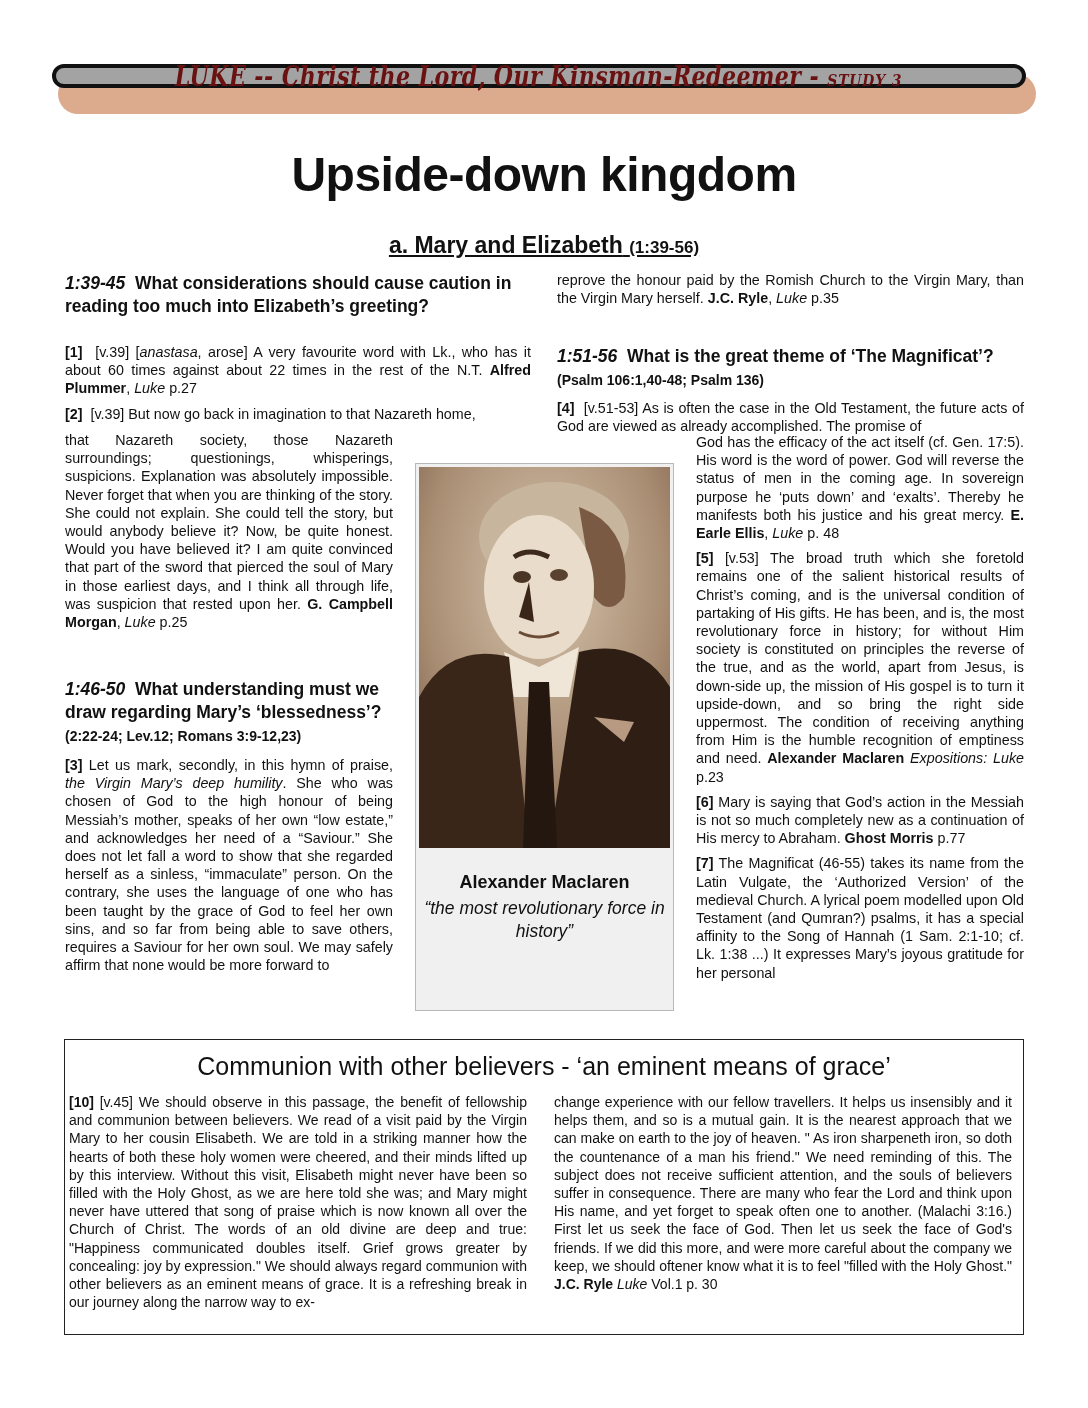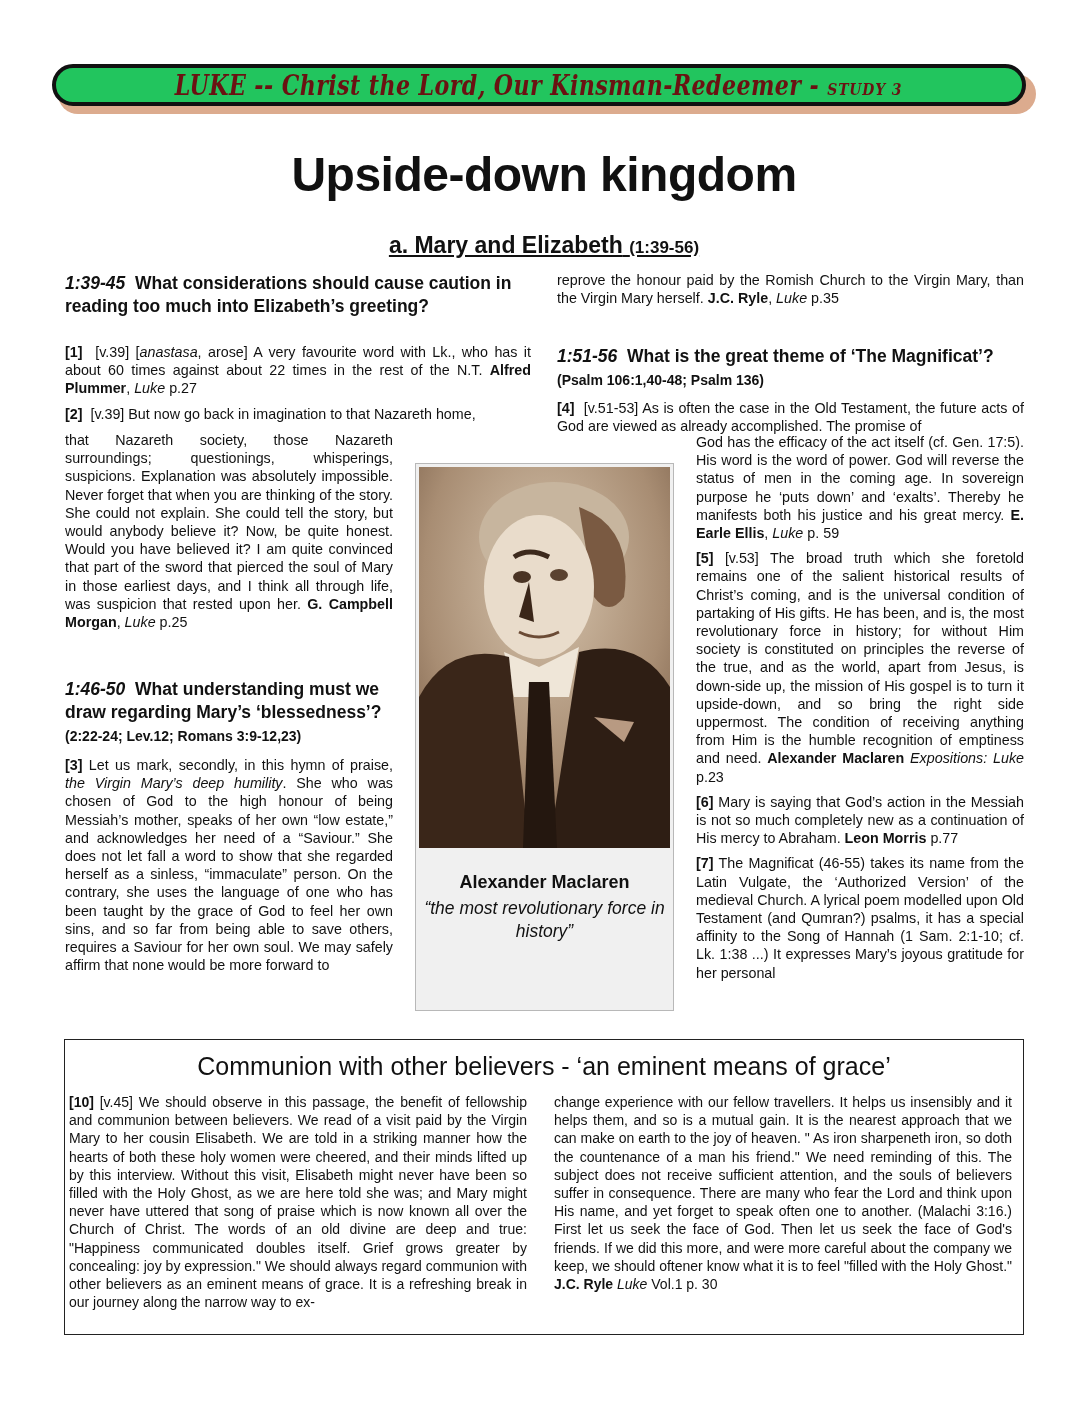--- a/index.html
+++ b/index.html
@@ -1,21 +1,21 @@
 <!DOCTYPE html>
 <html><head>
   <meta charset="utf-8">
   <style>
     * { box-sizing: border-box; margin: 0; padding: 0; }
     html, body { width: 1088px; height: 1408px; background: #ffffff; }
     body { position: relative; font-family: "Liberation Sans", sans-serif; color: #111; overflow: hidden; }
 
     
     .banner-shadow { position: absolute; left: 58px; top: 74px; width: 978px; height: 40px; background: #dcab8e; border-radius: 24px; }
-    .banner { position: absolute; left: 52px; top: 64px; width: 974px; height: 42px; background: #22c55e; border: 4px solid #111; border-radius: 24px; display: flex; align-items: center; justify-content: center; }
+    .banner { position: absolute; left: 52px; top: 64px; width: 974px; height: 24px; background: #a3a3a3; border: 4px solid #111; border-radius: 24px; display: flex; align-items: center; justify-content: center; }
     .banner-text { font-family: "DejaVu Serif", serif; font-weight: bold; font-style: italic; color: #6a1212; font-size: 27px; letter-spacing: 0.5px; transform: scaleX(0.82); white-space: nowrap; }
     .banner-study { font-size: 17px; letter-spacing: 1px; }
 
     .page-title { position: absolute; left: 0; top: 147px; width: 1088px; text-align: center; font-size: 48px; font-weight: bold; letter-spacing: -0.5px; }
     .section-title { position: absolute; left: 0; top: 232px; width: 1088px; text-align: center; font-size: 23px; font-weight: bold; }
     .section-title span.u { text-decoration: underline; }
     .section-title .ref { font-size: 17px; }
 
     .q-heading { font-weight: bold; font-size: 17.5px; line-height: 23px; }
     .q-heading .vr { font-style: italic; }
@@ -105,27 +105,27 @@
     <span class="refs">(Psalm 106:1,40-48; Psalm 136)</span>
   </div>
   <p class="para" style="margin:0;">
     <span class="b">[4]</span>&nbsp;
     <span>[v.51-53] As is often the case in the Old Testament, the future acts of God are viewed as already accomplished.  The promise of</span>
   </p>
 </div>
 
 <div class="col-b-narrow">
   <p class="para">
-    <span>God has the efficacy of the act itself (cf. Gen. 17:5).  His word is the word of power.  God will reverse the status of men in the coming age.  In sovereign purpose he ‘puts down’ and ‘exalts’. Thereby he manifests both his justice and his great mercy.  </span><span class="b">E. Earle Ellis</span><span>, </span><span class="i">Luke</span><span> p. 59</span>
+    <span>God has the efficacy of the act itself (cf. Gen. 17:5).  His word is the word of power.  God will reverse the status of men in the coming age.  In sovereign purpose he ‘puts down’ and ‘exalts’. Thereby he manifests both his justice and his great mercy.  </span><span class="b">E. Earle Ellis</span><span>, </span><span class="i">Luke</span><span> p. 48</span>
   </p>
   <p class="para">
     <span class="b">[5]</span><span>  [v.53]  The broad truth which she foretold remains one of the salient historical results of Christ’s coming, and is the universal condition of partaking of His gifts. He has been, and is, the most revolutionary force in history; for without Him society is constituted on principles the reverse of the true, and as the world, apart from Jesus, is down-side up, the mission of His gospel is to turn it upside-down, and so bring the right side uppermost. The condition of receiving anything from Him is the humble recognition of emptiness and need.  </span><span class="b">Alexander Maclaren</span><span class="i">  Expositions: Luke</span><span> p.23</span>
   </p>
   <p class="para">
-    <span class="b">[6]</span><span>  Mary is saying that God’s action in the Messiah is not so much completely new as a continuation of His mercy to Abraham.   </span><span class="b">Leon Morris</span><span>   p.77</span>
+    <span class="b">[6]</span><span>  Mary is saying that God’s action in the Messiah is not so much completely new as a continuation of His mercy to Abraham.   </span><span class="b">Ghost Morris</span><span>   p.77</span>
   </p>
   <p class="para">
     <span class="b">[7]</span><span> The Magnificat (46-55) takes its name from the Latin Vulgate, the ‘Authorized Version’ of the medieval Church.  A lyrical poem modelled upon Old Testament (and Qumran?) psalms, it has a special affinity to the Song of Hannah (1 Sam. 2:1-10; cf. Lk. 1:38 ...)  It expresses Mary’s joyous gratitude for her personal</span>
   </p>
 </div>
 
 <div class="photo-card">
   <div class="photo" aria-label="sepia portrait photograph of Alexander Maclaren">
     <svg viewBox="0 0 251 381" preserveAspectRatio="none">
       <defs>

